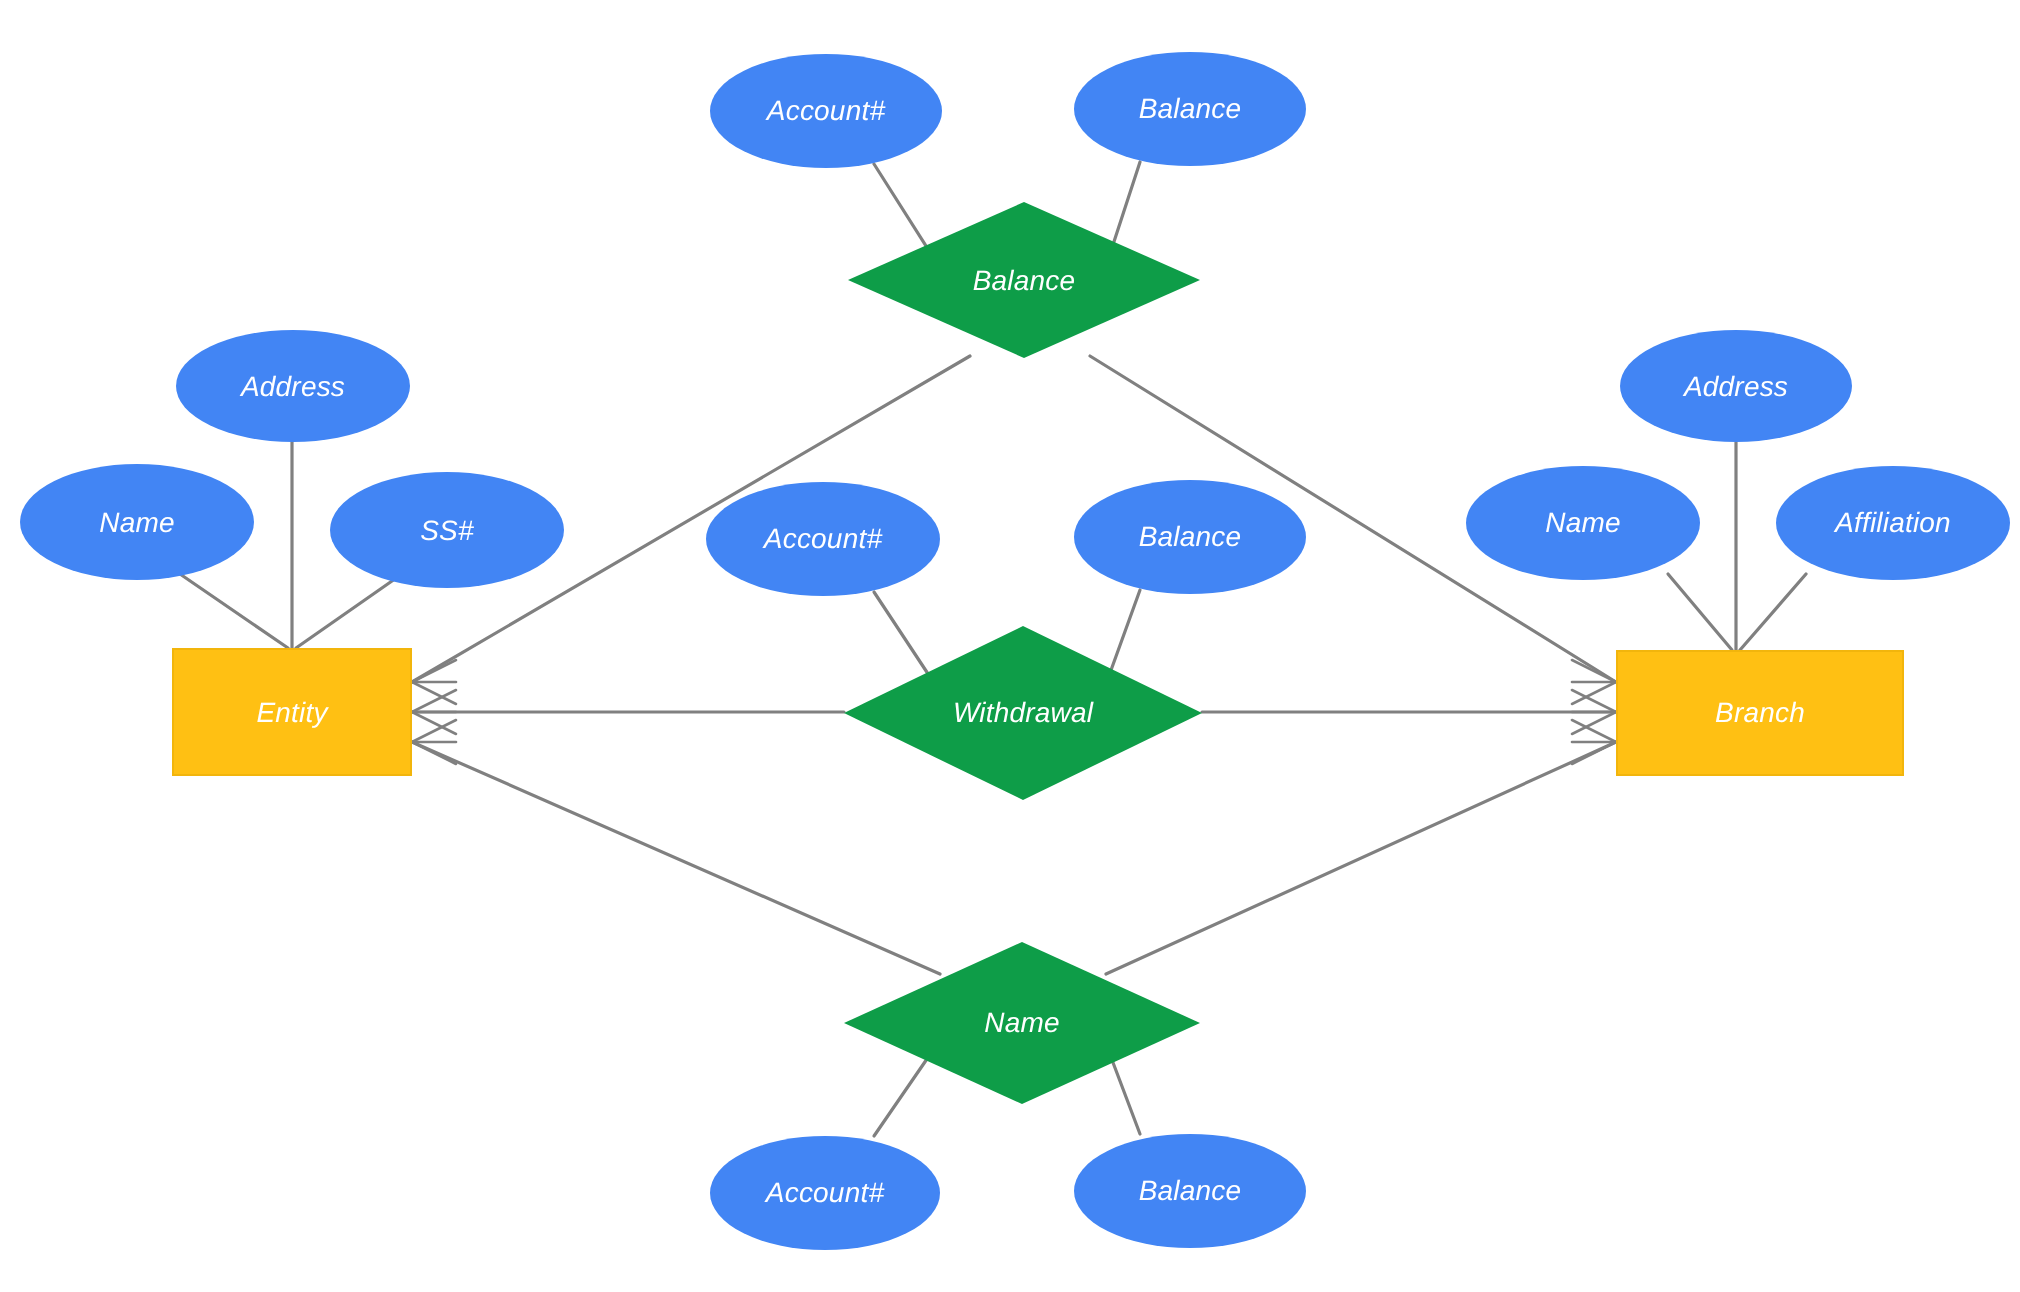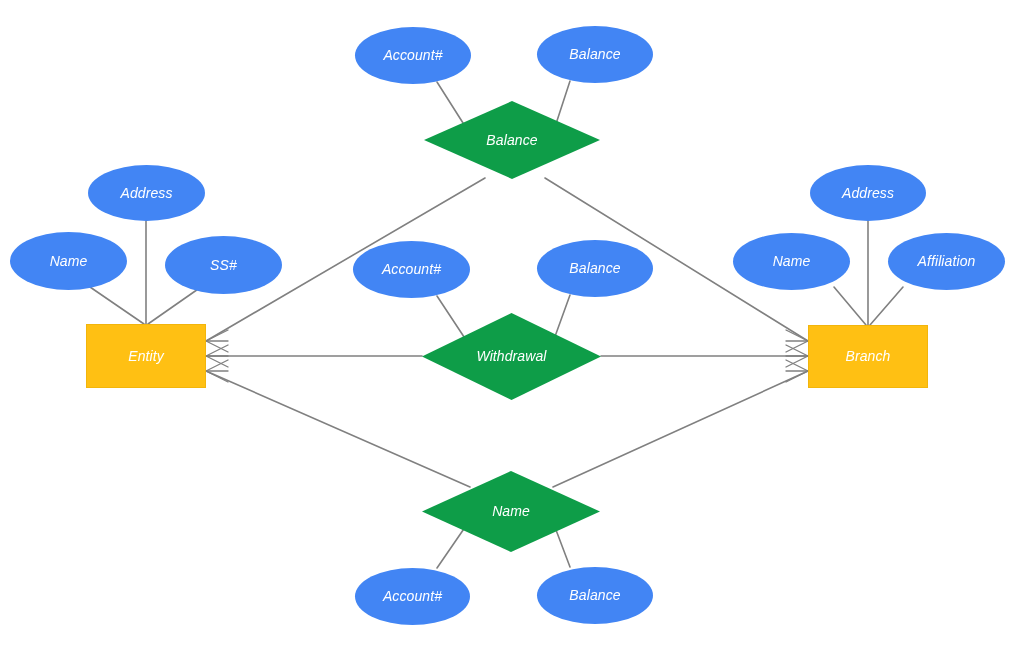--- a/index.html
+++ b/index.html
@@ -131,21 +131,21 @@
       </div>
       <div class="node node-relationship" style="left: 422px; top: 471px; width: 178px; height: 81px;">
         <svg class="diamond-shape" viewBox="0 0 100 100" preserveAspectRatio="none">
           <polygon points="50,0 100,50 50,100 0,50" fill="#0E9D48"></polygon>
         </svg>
         <span class="node-label">Name</span>
       </div>
       <div class="node node-entity" style="left: 86px; top: 324px; width: 120px; height: 64px;">
         <span class="node-label">Entity</span>
       </div>
-      <div class="node node-entity" style="left: 808px; top: 325px; width: 120px; height: 63px;">
+      <div class="node node-entity" style="left: 808px; top: 325px; width: 144px; height: 63px;">
         <span class="node-label">Branch</span>
       </div>
       <div class="node node-attribute" style="left: 88px; top: 165px; width: 117px; height: 56px;">
         <span class="node-label">Address</span>
       </div>
       <div class="node node-attribute" style="left: 10px; top: 232px; width: 117px; height: 58px;">
         <span class="node-label">Name</span>
       </div>
       <div class="node node-attribute" style="left: 165px; top: 236px; width: 117px; height: 58px;">
         <span class="node-label">SS#</span>

